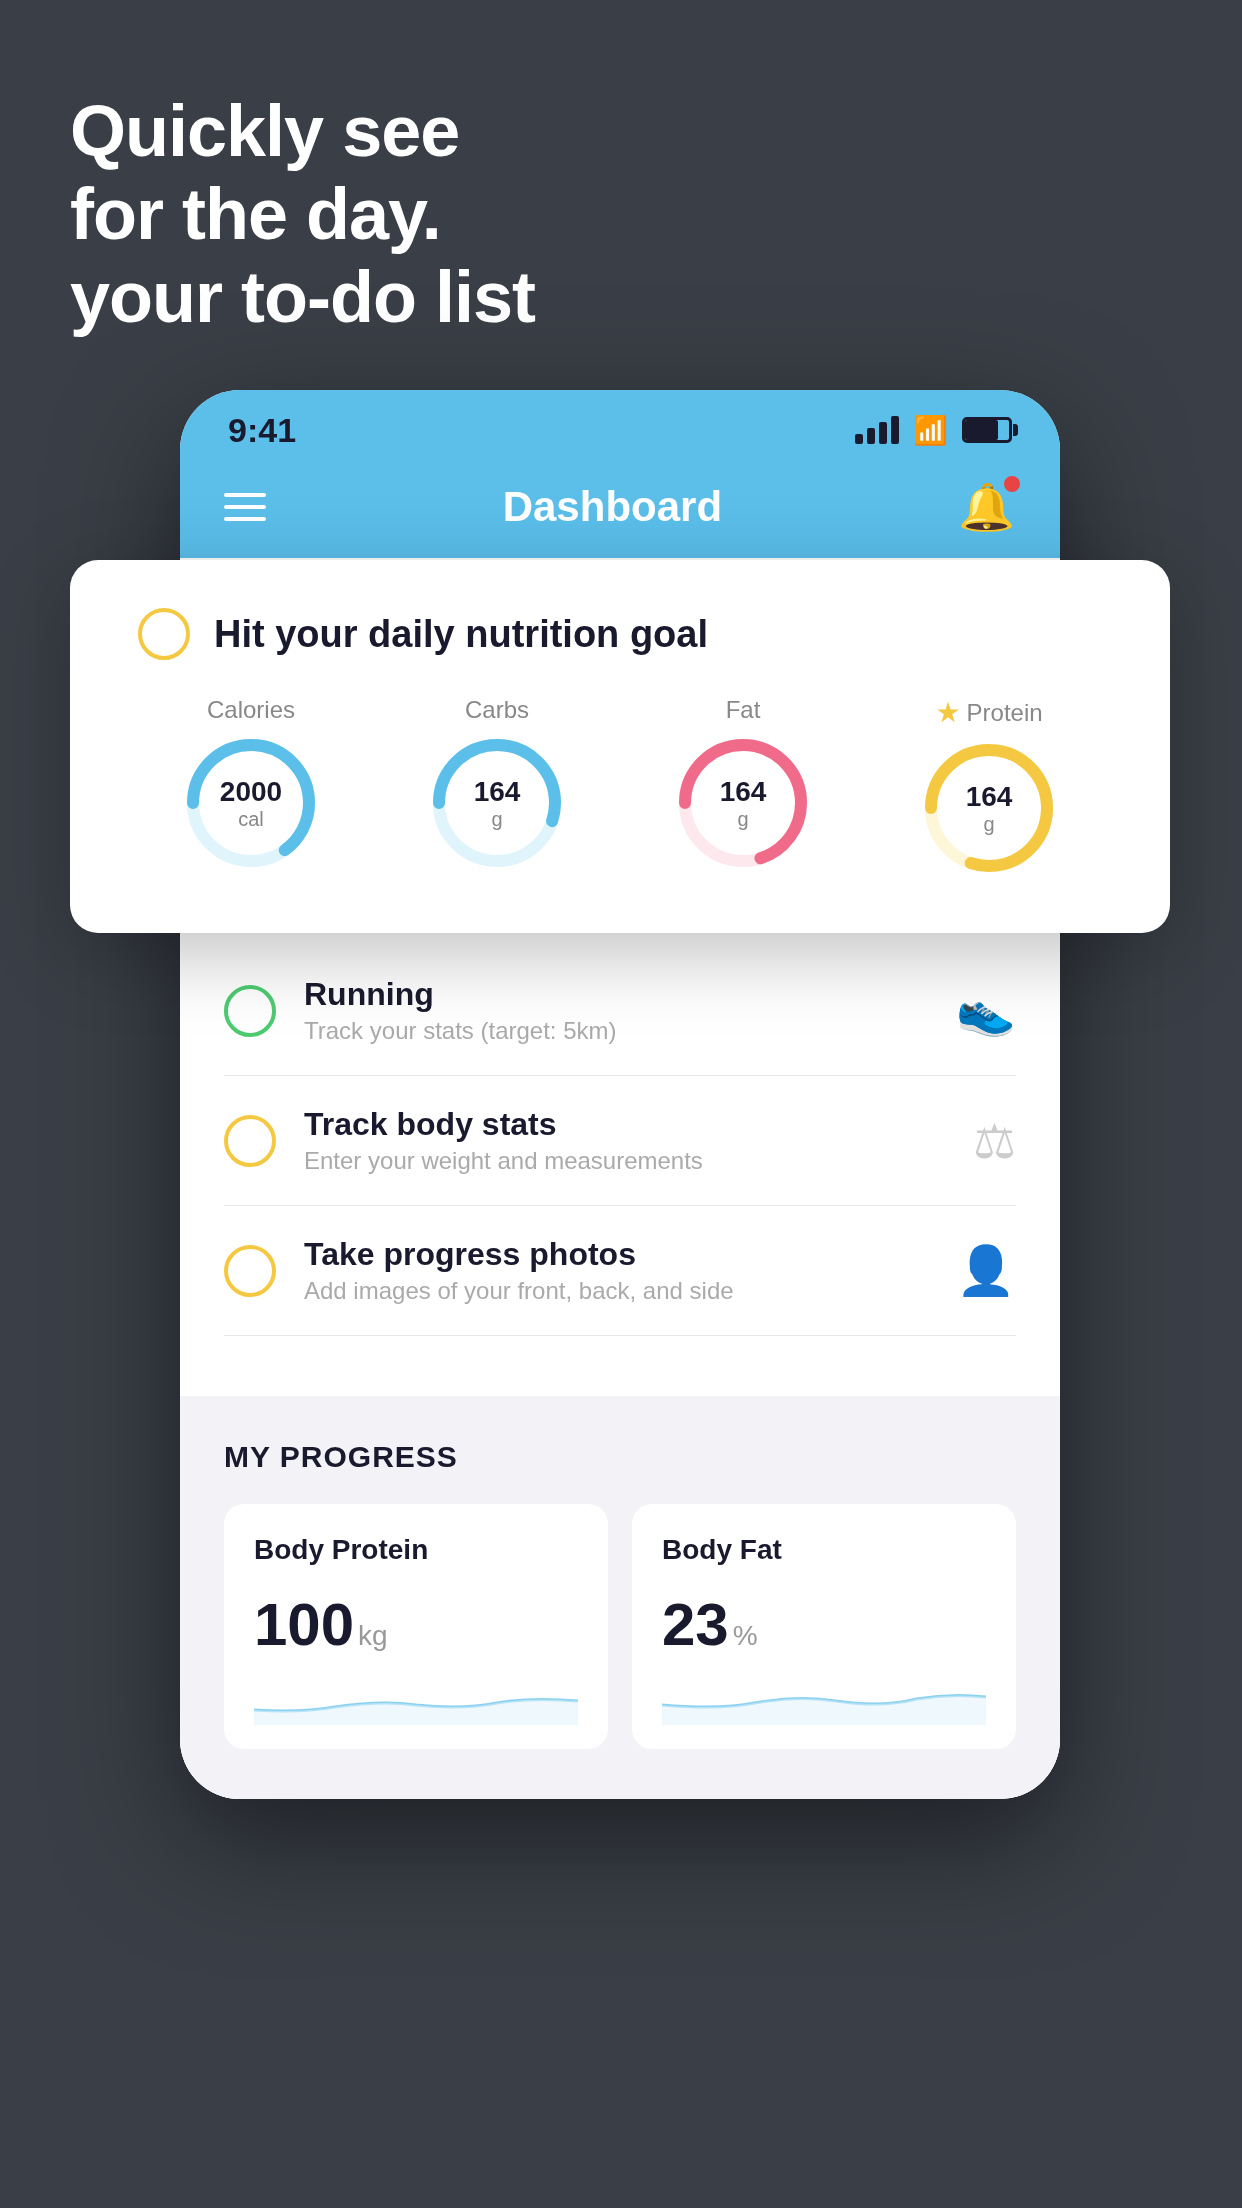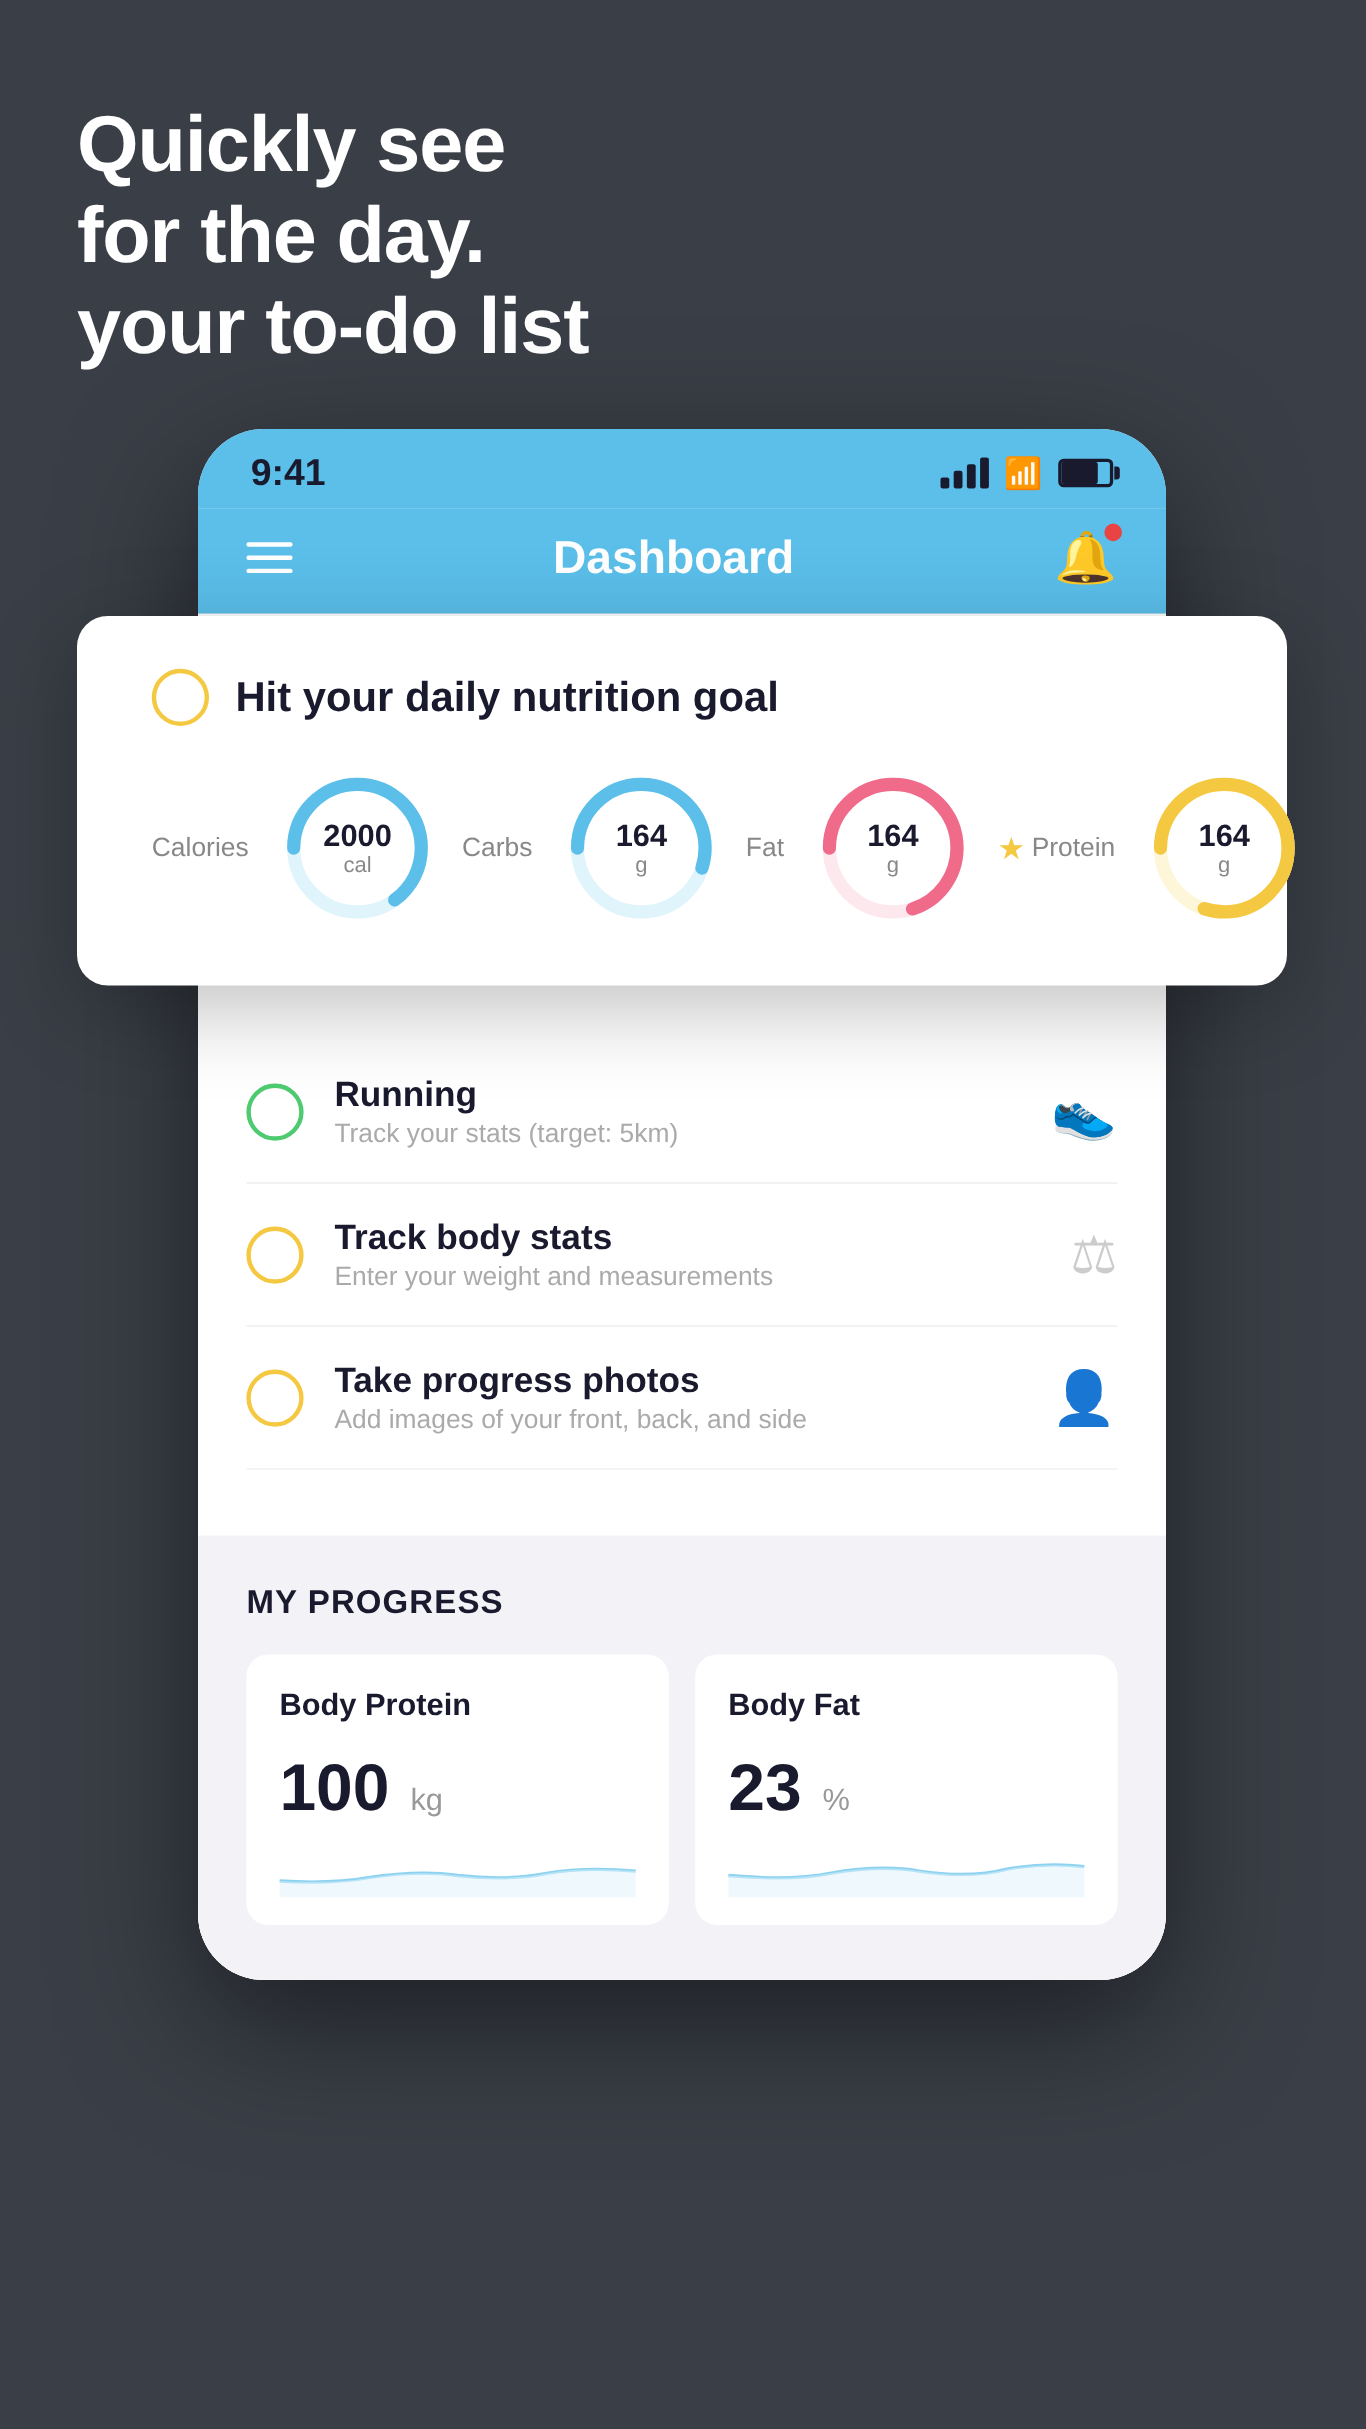--- a/index.html
+++ b/index.html
@@ -216,22 +216,23 @@
 
     .nutrition-cols {
       display: flex;
       justify-content: space-around;
       align-items: flex-start;
       gap: 20px;
     }
 
     .nutrition-col {
       display: flex;
-      align-items: center;
-      gap: 24px;
+      flex-direction: column;
+      align-items: center;
+      gap: 4px;
     }
 
     .nutrition-label {
       font-size: 24px;
       color: #888;
       font-weight: 400;
     }
 
     .ring-container {
       position: relative;
@@ -354,21 +355,21 @@
     .progress-card-title {
       font-size: 28px;
       font-weight: 600;
       color: #1a1a2e;
       margin-bottom: 24px;
     }
 
     .progress-value-row {
       display: flex;
       align-items: baseline;
-      gap: 19px;
+      gap: 4px;
       margin-bottom: 16px;
     }
 
     .progress-value {
       font-size: 60px;
       font-weight: 700;
       color: #1a1a2e;
     }
 
     .progress-unit {

